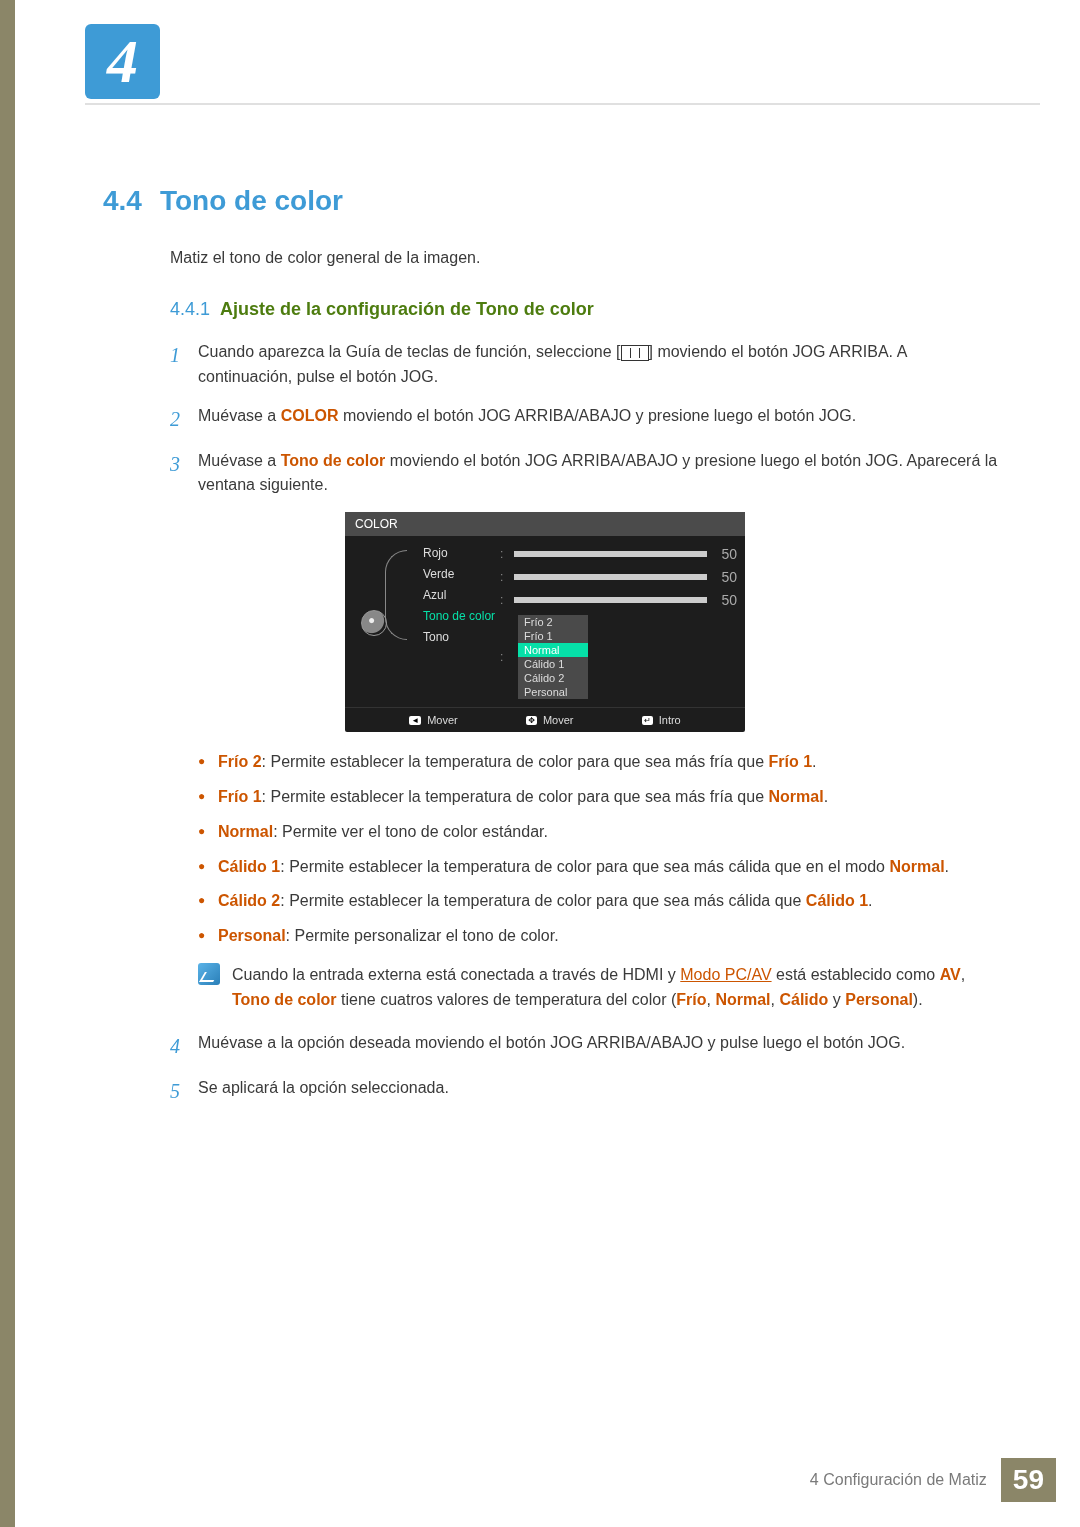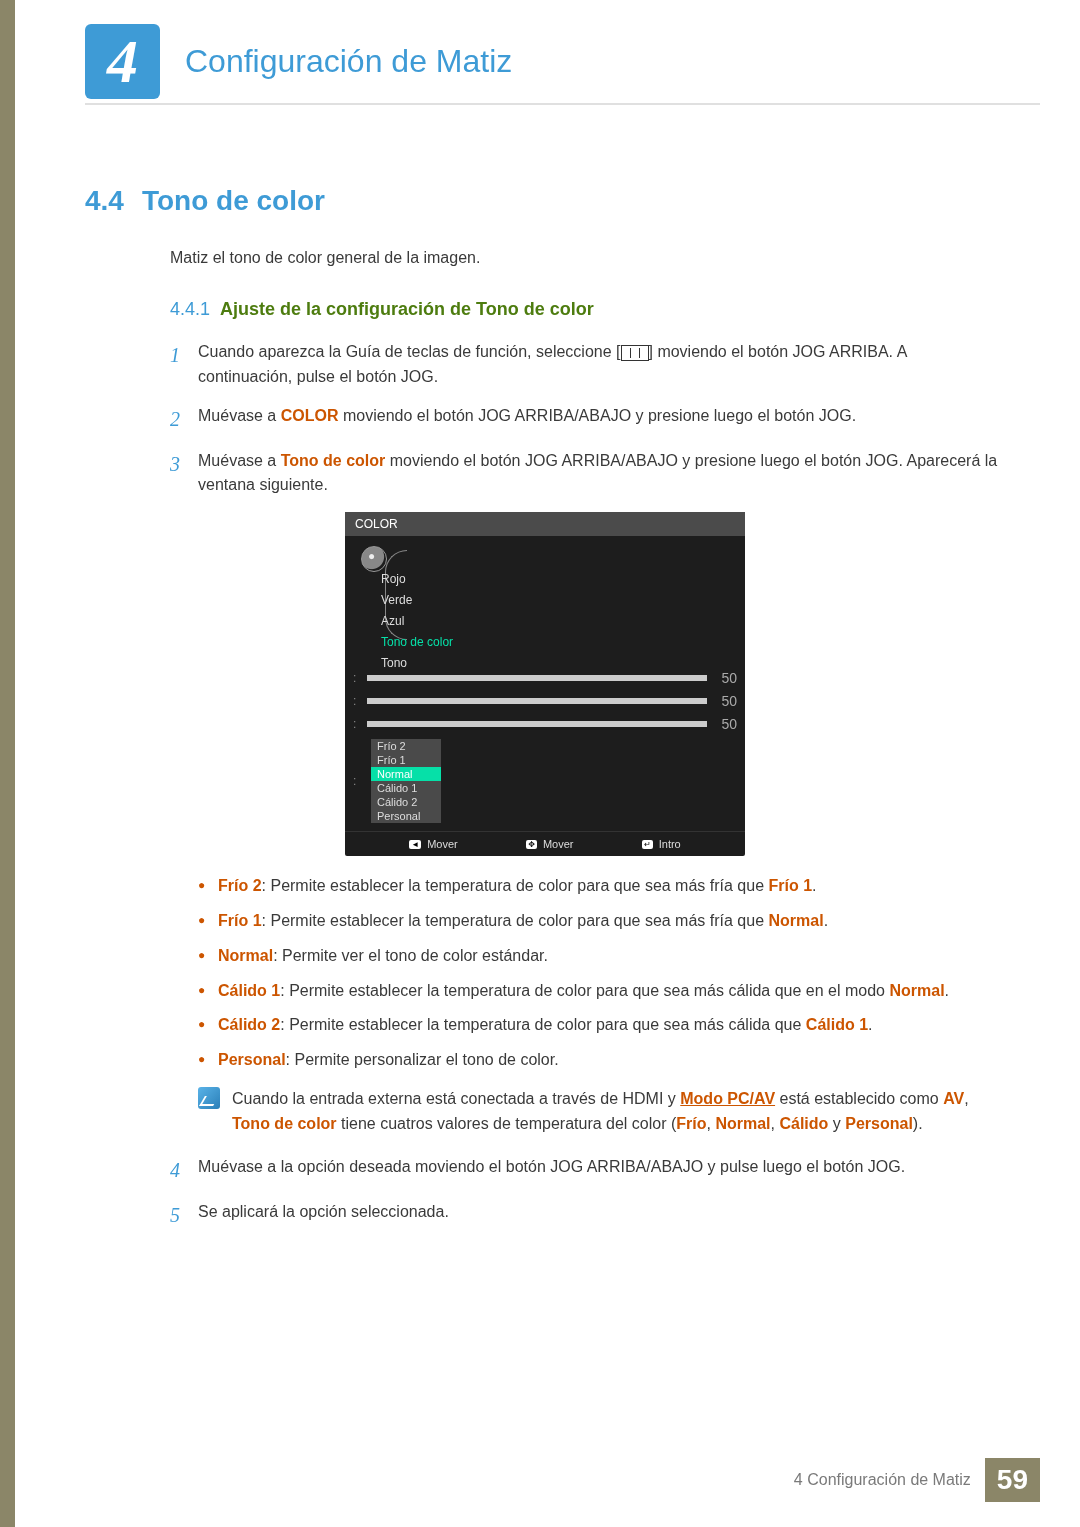--- a/index.html
+++ b/index.html
@@ -2,32 +2,32 @@
 <html><head>
 <meta charset="utf-8">
 <style>
   * { box-sizing: border-box; margin: 0; padding: 0; }
   body { font-family: Arial, Helvetica, sans-serif; background: #fff; width: 1080px; height: 1527px; position: relative; color: #333; }
   .sidebar-stripe { position: absolute; left: 0; top: 0; width: 15px; height: 1527px; background: #8b8668; }
   .header { position: absolute; left: 85px; top: 20px; right: 40px; height: 85px; border-bottom: 2px solid #e0e0e0; display: flex; align-items: center; }
   .chapter-badge { width: 75px; height: 75px; background: #3e9bd6; border-radius: 6px; color: #fff; font-size: 62px; font-weight: bold; font-style: italic; display: flex; align-items: center; justify-content: center; margin-right: 25px; font-family: Georgia, serif; }
   .chapter-title { color: #3e9bd6; font-size: 32px; font-weight: normal; }
   .content { position: absolute; left: 85px; top: 185px; right: 75px; }
-  .sec-heading { margin-bottom: 32px; }
+  .sec-heading { margin-bottom: 32px; margin-left: 18px; }
   .sec-num { color: #3e9bd6; font-size: 28px; font-weight: bold; margin-right: 18px; }
   .sec-title { color: #3e9bd6; font-size: 28px; font-weight: bold; }
   .intro { font-size: 16px; color: #3a3a3a; margin-left: 85px; margin-bottom: 32px; }
   .subsec-heading { margin-left: 85px; margin-bottom: 20px; }
   .subsec-num { color: #3e9bd6; font-size: 18px; font-weight: normal; margin-right: 10px; }
   .subsec-title { color: #4d7c0f; font-size: 18px; font-weight: bold; }
   .step { display: flex; margin-left: 85px; margin-bottom: 14px; font-size: 16px; line-height: 1.55; }
   .step-num { color: #3e9bd6; font-style: italic; font-family: Georgia, serif; font-size: 20px; width: 28px; flex-shrink: 0; }
   .step-body { flex: 1; color: #3a3a3a; }
   .em-orange { color: #cc5500; font-weight: bold; }
-  .em-orange-u { color: #cc5500; font-weight: bold; text-decoration: underline; }
+  .em-orange-u { color: #cc5500; font-weight: normal; text-decoration: underline; }
   .menu-icon { display: inline-block; width: 28px; height: 16px; border: 1.5px solid #333; position: relative; vertical-align: middle; }
   .menu-icon::before, .menu-icon::after { content:""; position:absolute; top:2px; bottom:2px; width:1.5px; background:#333; }
   .menu-icon::before { left: 8px; }
   .menu-icon::after { left: 17px; }
   .osd { width: 400px; margin: 10px auto 18px; background: #1d1d1d; font-size: 12px; color: #ccc; border-radius: 2px; }
   .osd-title { background: #4b4b4b; color: #fff; padding: 5px 10px; font-size: 12px; }
   .osd-body { display: flex; padding: 10px 8px 8px; }
   .osd-icon-col { width: 42px; display:flex; flex-direction:column; align-items:center; justify-content:center; }
   .palette-icon { width: 26px; height: 26px; border-radius: 50%; background: radial-gradient(circle at 40% 40%, #eee 2px, #888 3px, #888 12px, transparent 13px); border:1px solid #999; position:relative;}
   .osd-arc { position:absolute; left:40px; top:14px; width:22px; height:90px; border:1px solid #888; border-right:none; border-radius: 22px 0 0 22px;}
@@ -46,32 +46,31 @@
   .osd-foot { display:flex; align-items:center; gap:6px; color:#ddd;}
   .kbd { background:#fff; color:#000; font-size:8px; padding:0 2px; border-radius:2px;}
   .bullets { margin-left: 113px; margin-bottom: 14px; }
   .bullet { display:flex; font-size:16px; line-height:1.55; margin-bottom:10px; color:#3a3a3a;}
   .dot { color:#cc5500; width:20px; flex-shrink:0; font-size:12px; line-height:1.9;}
   .bullet-body { flex:1; }
   .note { display:flex; margin-left: 113px; margin-bottom:18px; font-size:16px; line-height:1.55;}
   .note-icon { width:22px; height:22px; background: linear-gradient(135deg,#5ab3e8,#2a7fb8); border-radius:3px; margin-right:12px; flex-shrink:0; position:relative;}
   .note-icon::after{content:""; position:absolute; left:4px; bottom:3px; width:12px; height:8px; border-left:2px solid #fff; border-bottom:2px solid #fff; transform:skewX(-30deg);}
   .note-body { flex:1; color:#3a3a3a;}
-  .footer { position:absolute; bottom:25px; right:40px; display:flex; align-items:center; gap:14px;}
+  .footer { position:absolute; bottom:25px; right:24px; display:flex; align-items:center; gap:14px;}
   .footer-text { color:#7a7a7a; font-size:16px;}
   .page-badge { background:#8b8668; color:#fff; font-size:28px; font-weight:bold; padding:6px 12px;}
 </style>
 </head>
 <body>
 
 <div class="sidebar-stripe"></div>
 
 <div class="header">
   <div class="chapter-badge">4</div>
-  <div class="chapter-title">Configuración de Matiz</div>
 </div>
 
 <div class="content">
 
   <div class="sec-heading">
     <span class="sec-num">4.4</span><span class="sec-title">Tono de color</span>
   </div>
 
   <p class="intro">Matiz el tono de color general de la imagen.</p>
 
@@ -95,21 +94,21 @@
 
   <div class="step">
     <div class="step-num">3</div>
     <div class="step-body">
       <span>Muévase a </span><span class="em-orange">Tono de color</span><span> moviendo el botón JOG ARRIBA/ABAJO y presione luego el botón JOG. Aparecerá la ventana siguiente.</span>
     </div>
   </div>
 
   <div class="osd">
     <div class="osd-title">COLOR</div>
-    <div class="osd-body" style="position:relative;flex-direction:column;">
+    <div class="osd-body" style="position:relative;">
       <div class="osd-arc"></div>
       <div class="osd-icon-col">
         <div class="palette-icon"></div>
       </div>
       <div class="osd-labels">
         <div class="osd-label">Rojo</div>
         <div class="osd-label">Verde</div>
         <div class="osd-label">Azul</div>
         <div class="osd-label active">Tono de color</div>
         <div class="osd-label">Tono</div>

